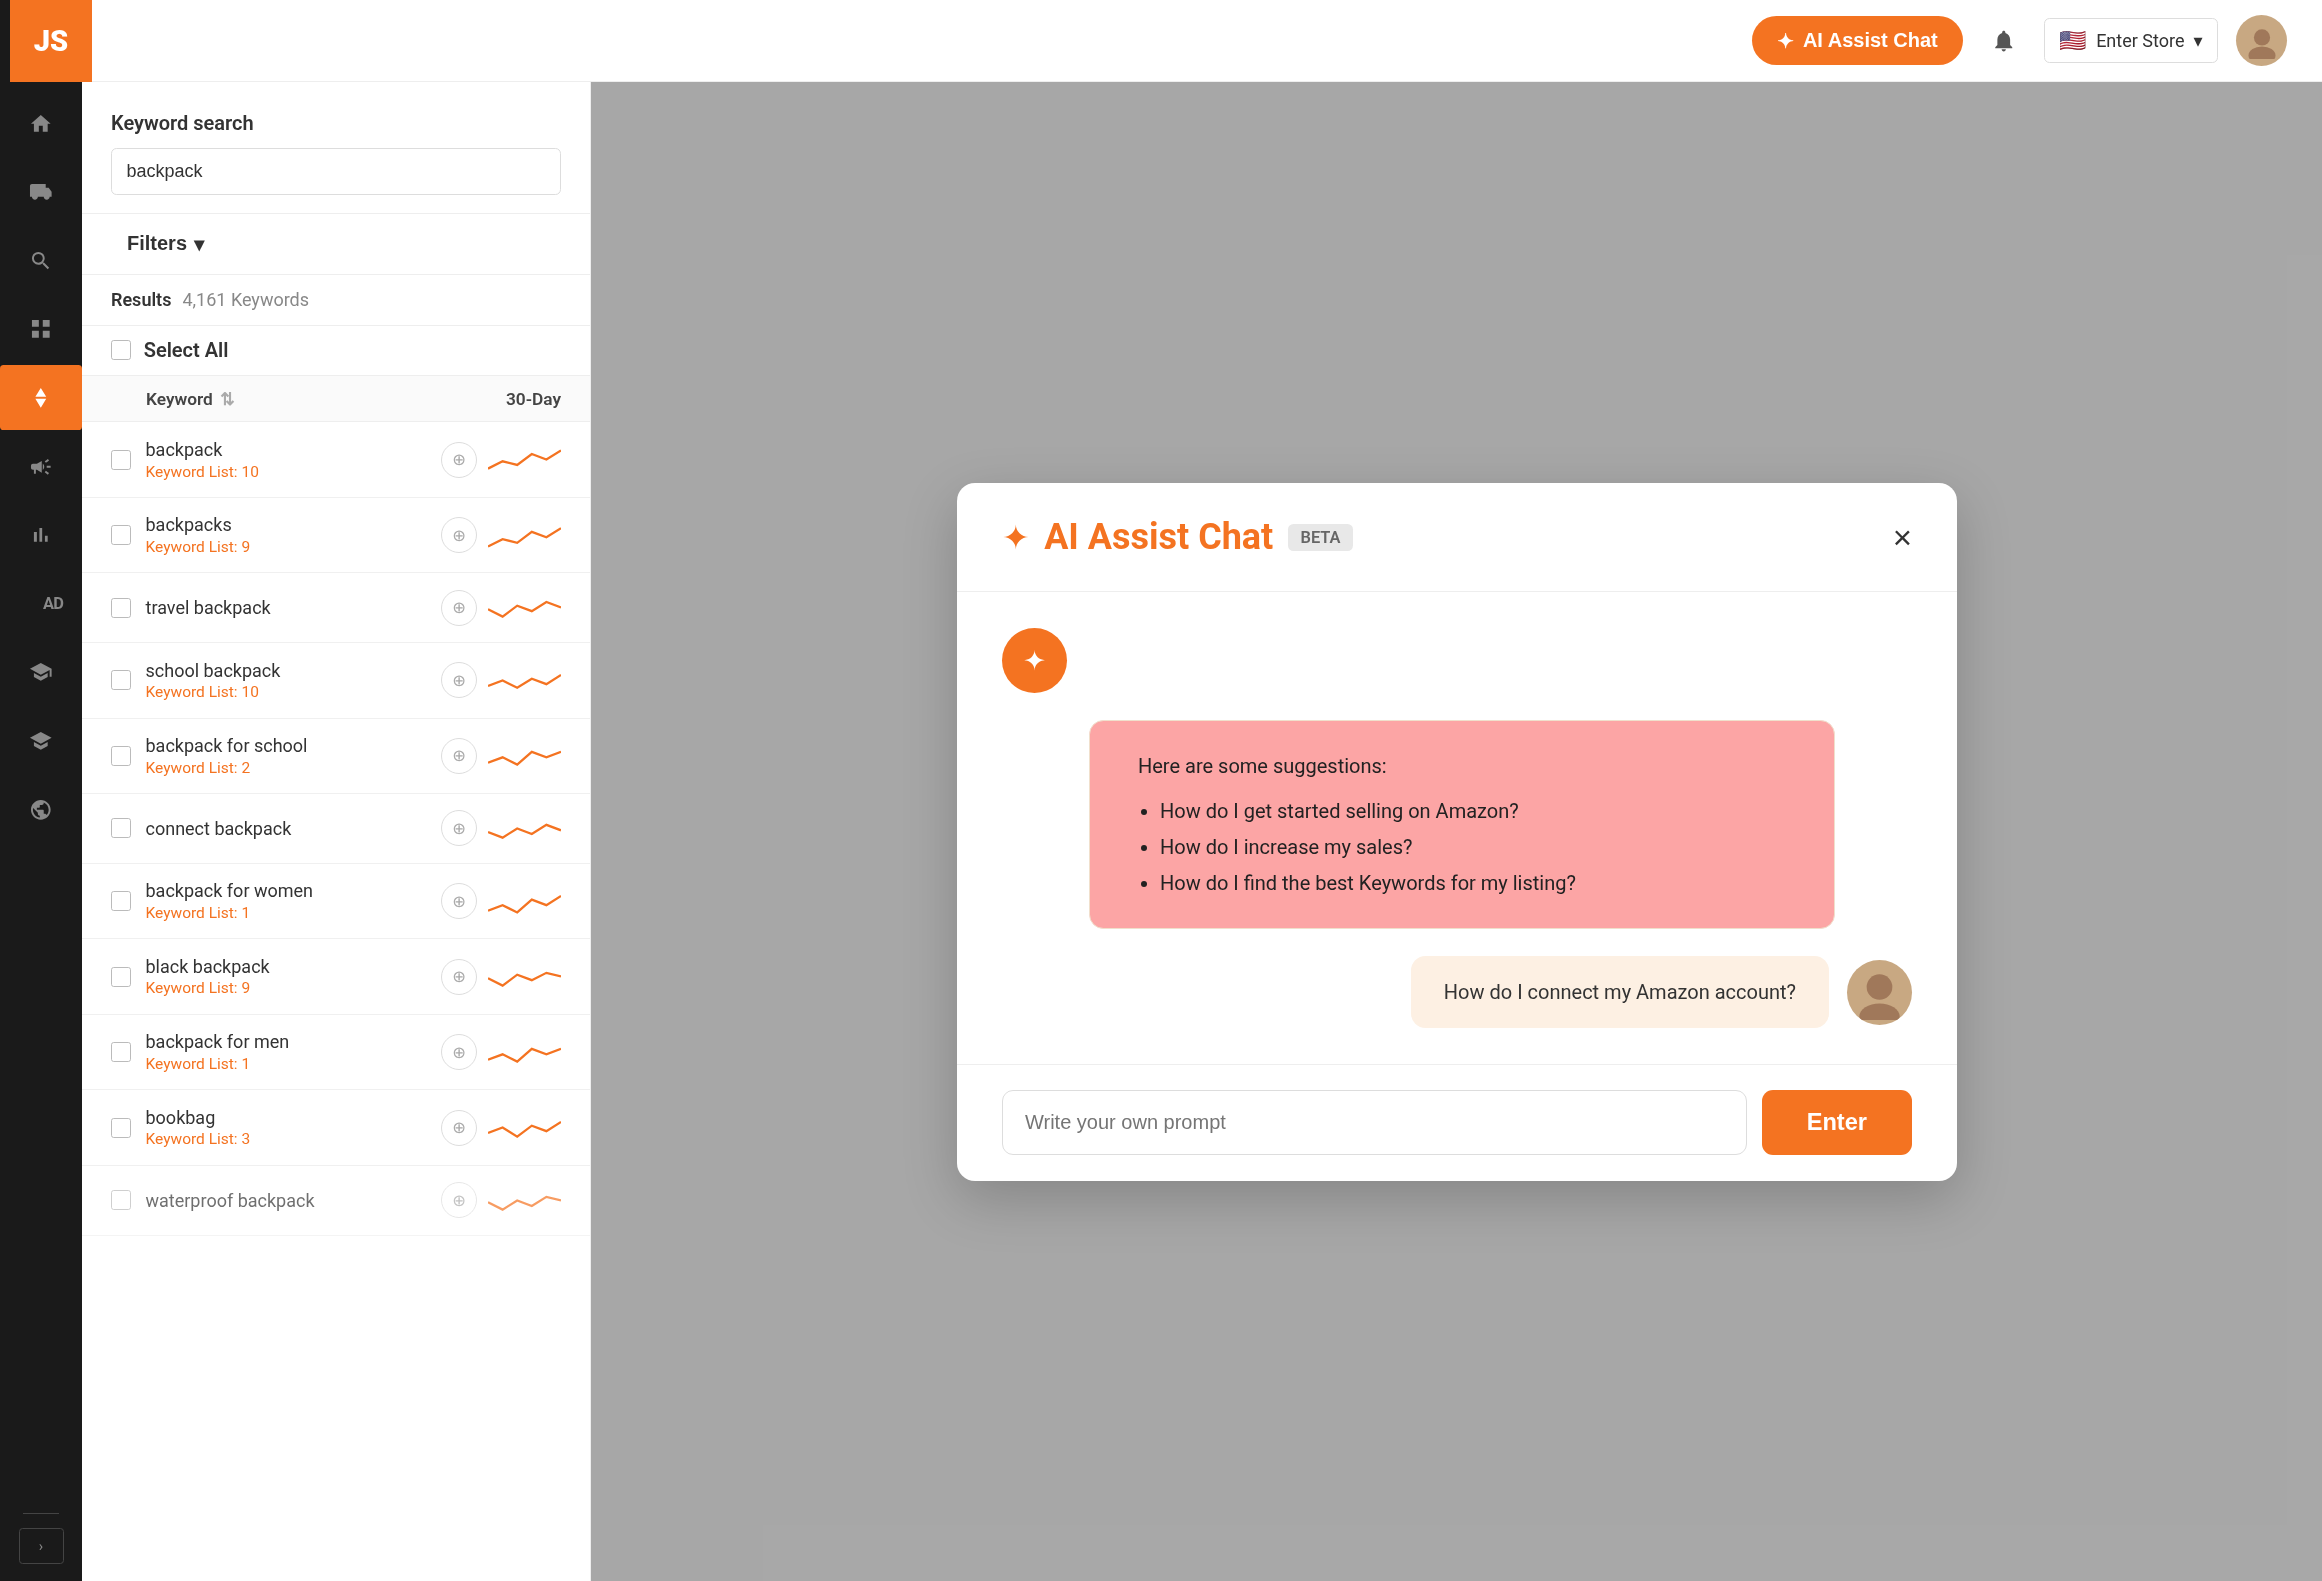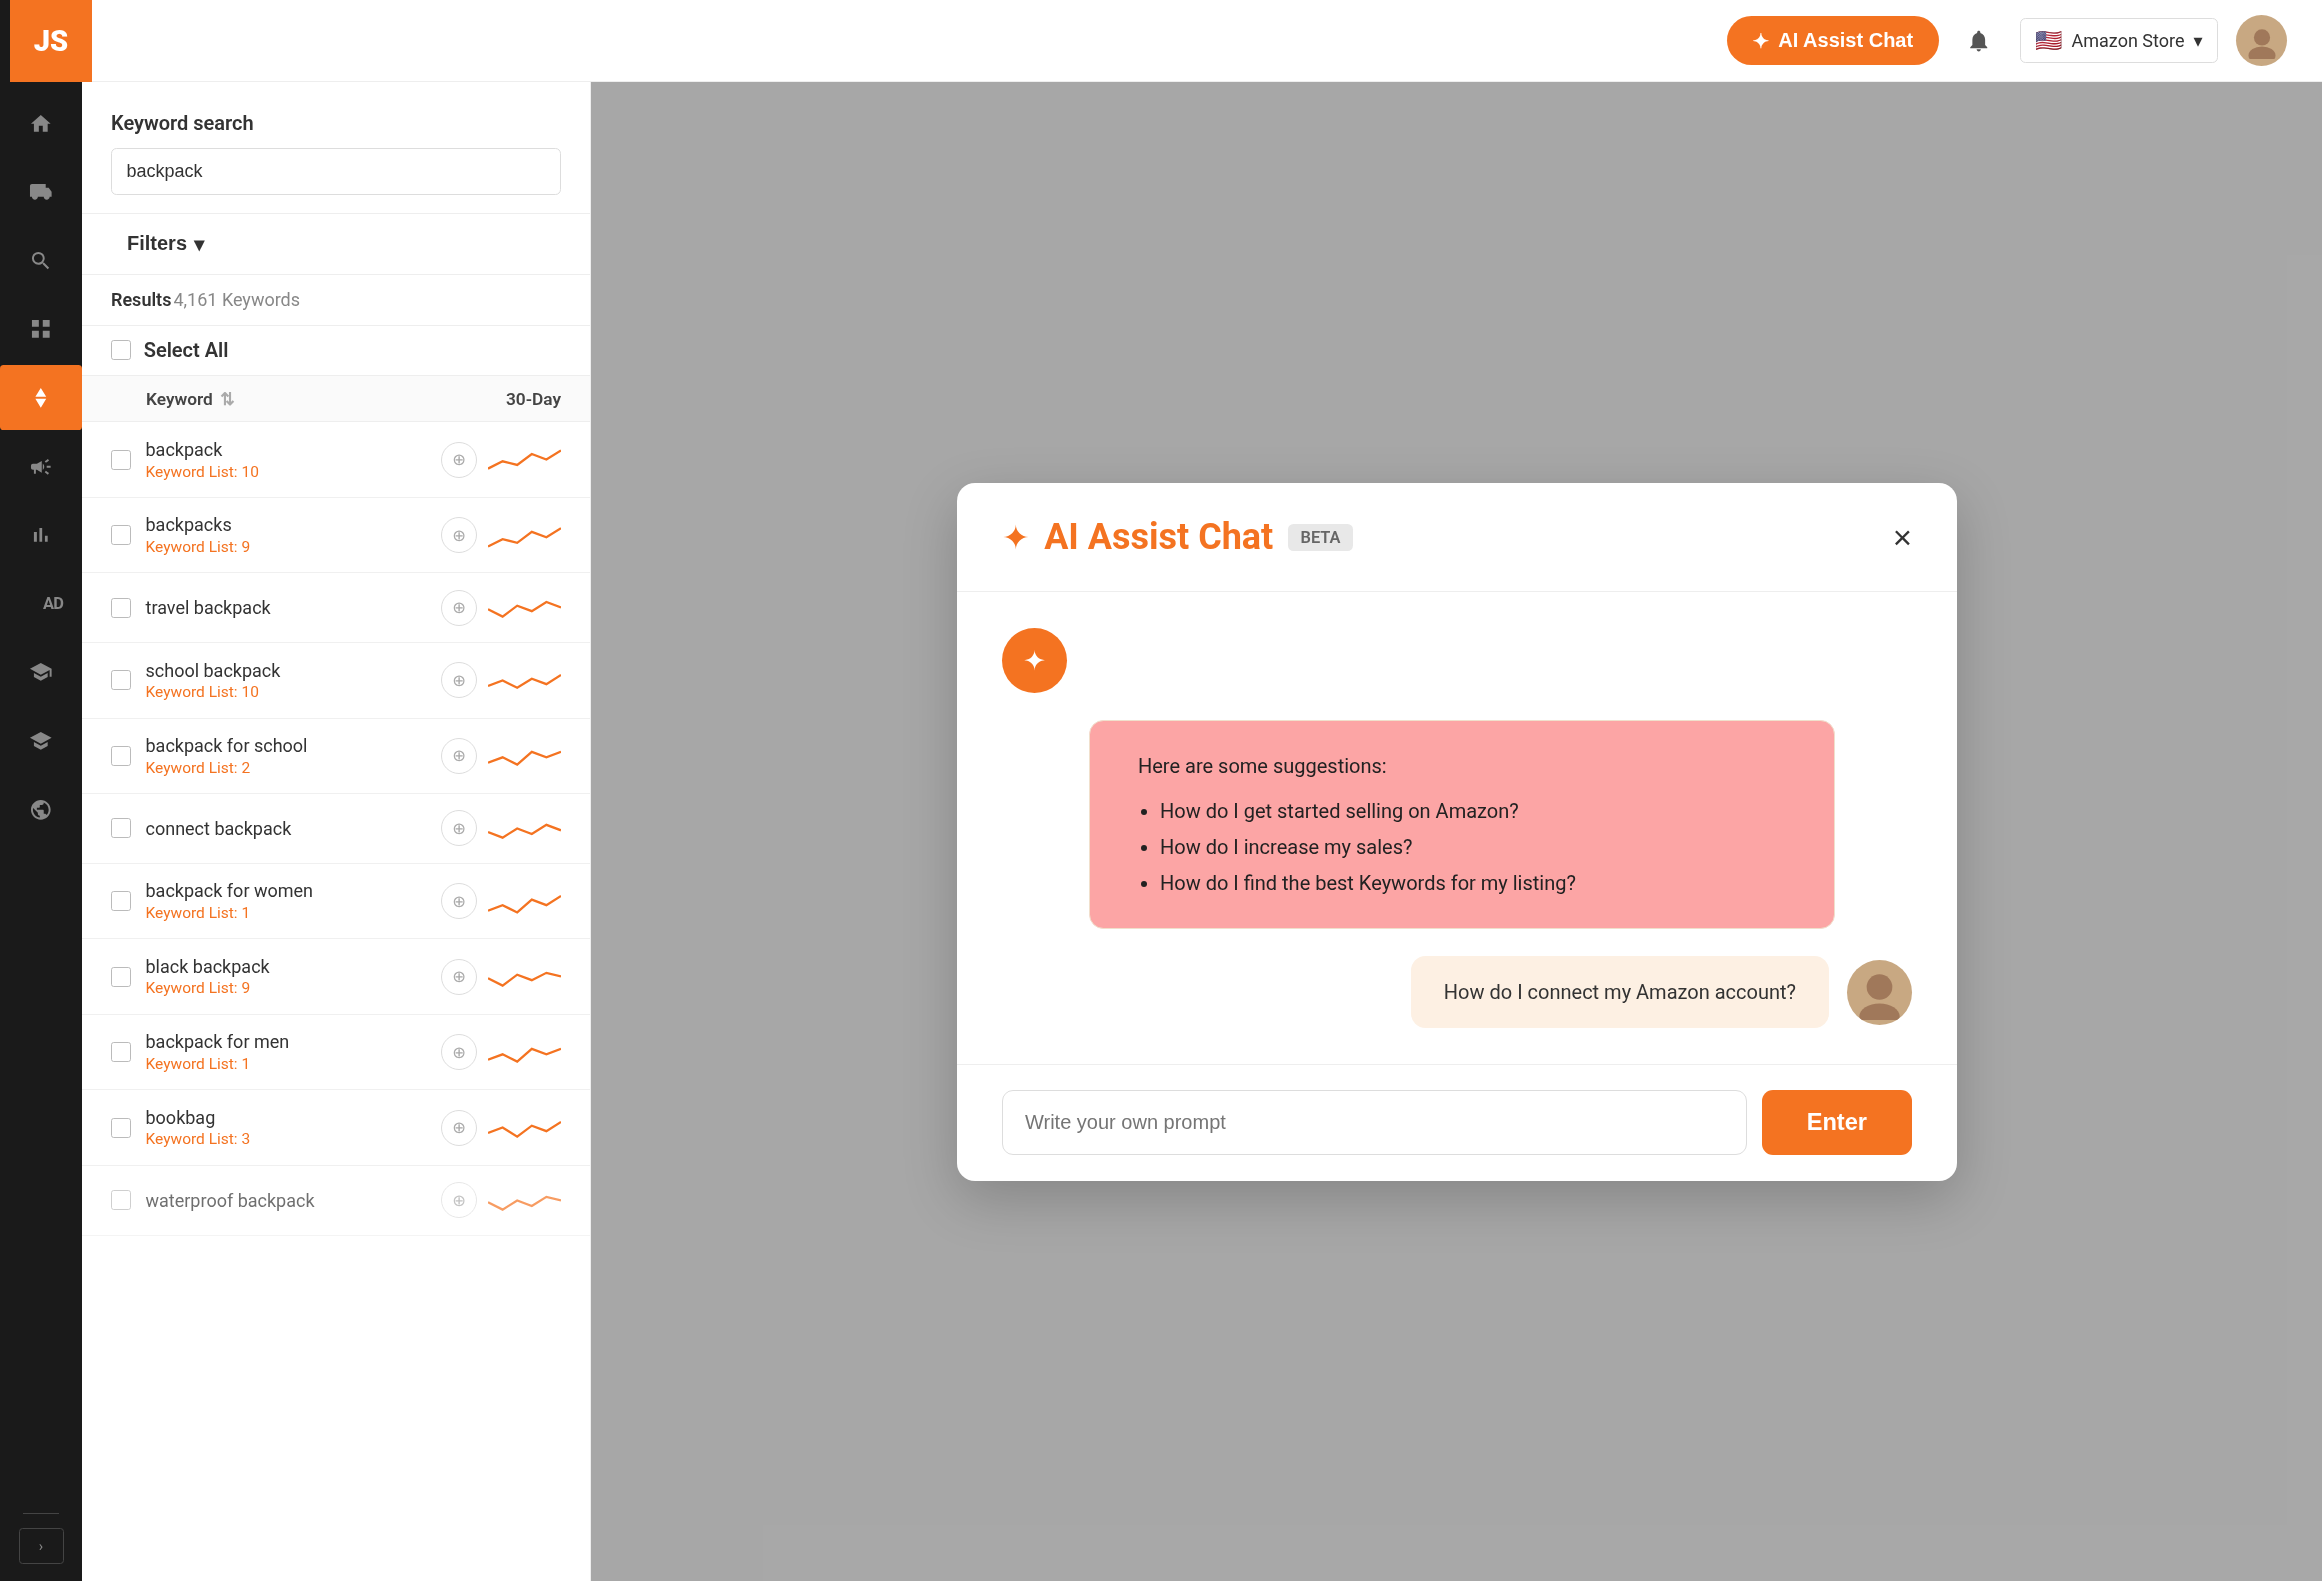--- a/index.html
+++ b/index.html
@@ -242,21 +242,21 @@
       background: none;
       border: none;
       margin-left: 16px;
     }
 
     .results-section {
       padding: 14.5px 29px;
       border-bottom: 0.9px solid #eee;
       display: flex;
       align-items: flex-end;
-      gap: 2px;
+      gap: 11px;
     }
 
     .results-label {
       font-size: 18px;
       font-weight: 600;
       color: #333;
     }
 
     .results-count {
       font-size: 18px;
@@ -642,21 +642,21 @@
         <span class="sparkle-icon">✦</span>
         <span>AI Assist Chat</span>
       </button>
       <div class="topbar-bell">
         <svg width="25.5" height="25.5" viewBox="0 0 24 24" fill="#555">
             <path d="M12 22c1.1 0 2-.9 2-2h-4c0 1.1.9 2 2 2zm6-6V11c0-3.07-1.64-5.64-4.5-6.32V4c0-.83-.67-1.5-1.5-1.5s-1.5.67-1.5 1.5v.68C7.63 5.36 6 7.92 6 11v5l-2 2v1h16v-1l-2-2z"></path>
           </svg>
       </div>
       <div class="topbar-store">
         <span class="flag-icon">🇺🇸</span>
-        <span>Amazon Store</span>
+        <span>Enter Store</span>
         <span>▾</span>
       </div>
       <div class="topbar-avatar">
         <svg width="36" height="36" viewBox="0 0 40 40">
             <circle cx="20" cy="16" r="9" fill="#a0785a"></circle>
             <ellipse cx="20" cy="36" rx="15" ry="10" fill="#a0785a"></ellipse>
           </svg>
       </div>
     </div>
 

